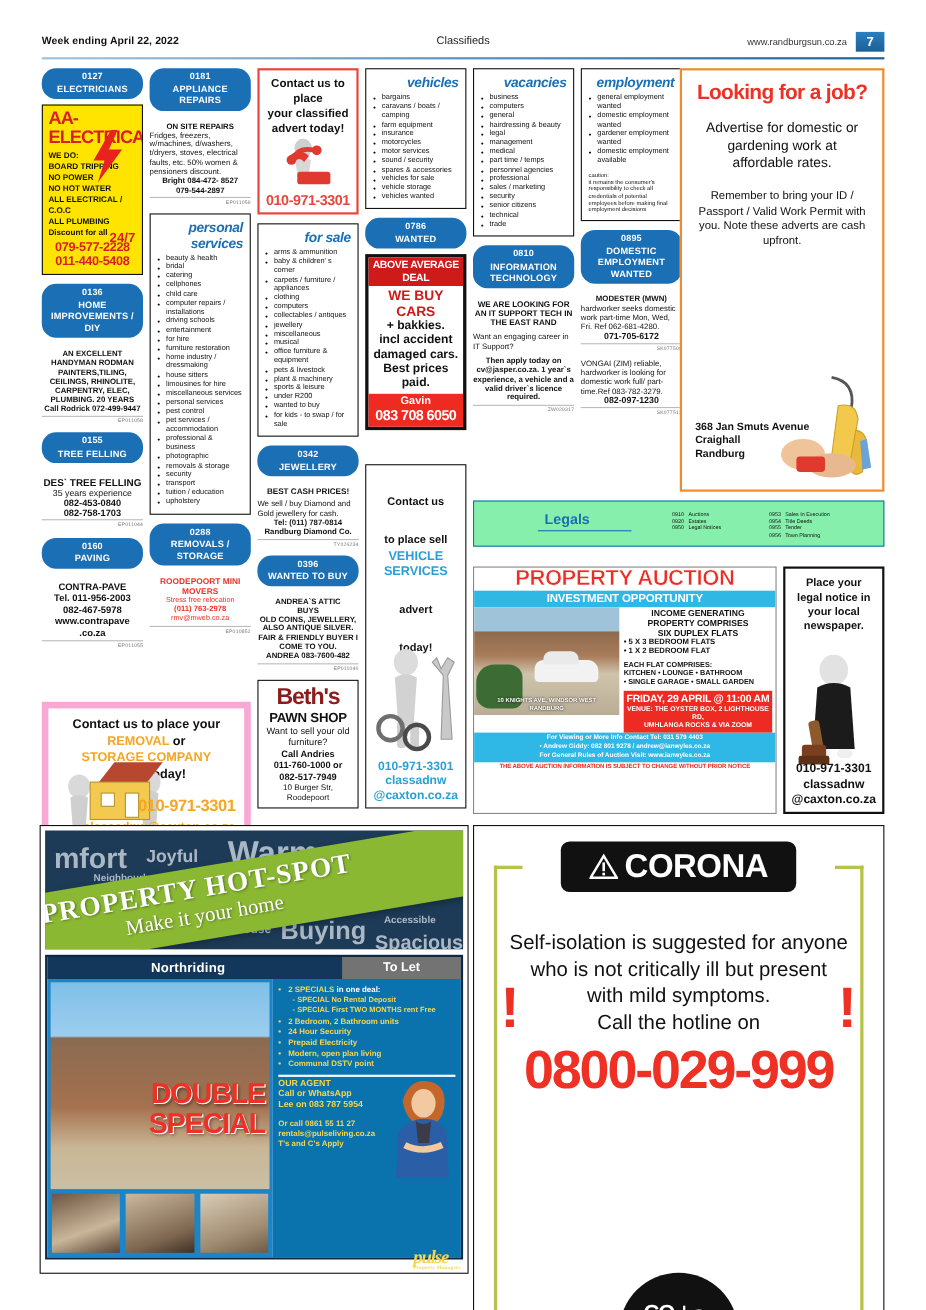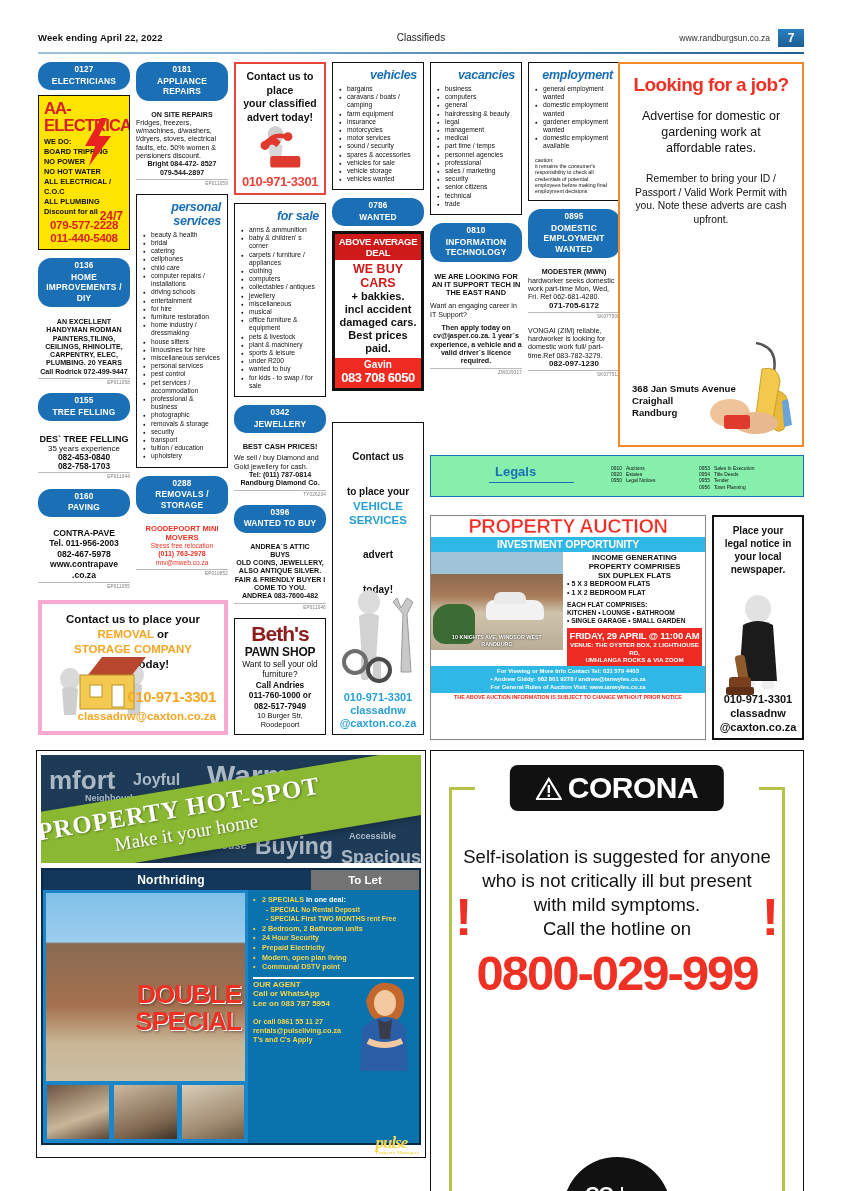--- a/index.html
+++ b/index.html
@@ -139,21 +139,21 @@
   .beths .addr { font-size:7.4px; }
 
   
   .vbox { border:1px solid #111; text-align:center; padding:6px 4px 5px; background:#fff; position:relative; height:100%;}
   .vbox .l { font-size:10px; font-weight:bold; line-height:14px;margin-top:21px;}
   .vbox .hl { color:#2a9fd6; font-size:11.5px; font-weight:bold; line-height:14px;}
   .vbox .tel { font-size:11px; font-weight:bold; color:#2a9fd6; line-height:13px;}
   .mech { position:absolute; left:50%; transform:translateX(-50%); bottom:44px; width:86px; height:100px;}
 
   
-  .rbox { border:4px solid #f9a8d4; background:#fff; padding:8px 6px 6px; position:relative; height:100%;}
+  .rbox { border:6px solid #f9a8d4; background:#fff; padding:8px 6px 6px; position:relative; height:100%;margin-top:38px;}
   .rbox .l { text-align:center; font-size:11.5px; font-weight:bold; line-height:15px;}
   .rbox .or1 { color:#f5a623; }
   .rbox .tel { position:absolute; right:8px; bottom:26px; font-size:15px; font-weight:bold; color:#f5a623; letter-spacing:-.4px;}
   .rbox .mail { position:absolute; right:8px; bottom:9px; font-size:11.5px; font-weight:bold; color:#f5a623;}
   .mover { position:absolute; left:8px; bottom:8px; width:110px; height:78px;}
 
   
   .phs { border:1px solid #111; padding:4px; background:#fff; height:100%; position:relative;}
   .phs-ban { height:108px; position:relative; overflow:hidden; background:#1d3b57; }
   .phs-ban .w { position:absolute; color:#cfd8e0; font-weight:bold; opacity:.8; }
@@ -495,21 +495,21 @@
       <div class="bot">
         <div class="n">Gavin</div>
         <div class="p">083 708 6050</div>
       </div>
     </div>
   </div>
 
   <div style="position:absolute; left:332px; top:422px; width:92px; height:313px;">
     <div class="vbox">
       <div class="l">Contact us</div>
-      <div class="l">to place your</div>
+      <div class="l">to place sell</div>
       <div class="hl">VEHICLE</div>
       <div class="hl">SERVICES</div>
       <div class="l">advert</div>
       <div class="l">today!</div>
       <svg class="mech" viewBox="0 0 86 100">
         <ellipse cx="34" cy="12" rx="11" ry="12" fill="#dcdcdc"></ellipse>
         <path d="M24 26 q10 -6 20 0 l-3 44 h-14z" fill="#d2d2d2"></path>
         <rect x="26" y="66" width="8" height="24" rx="3" fill="#cfcfcf"></rect>
         <rect x="38" y="66" width="8" height="24" rx="3" fill="#cfcfcf"></rect>
         <g fill="#c9c9c9" stroke="#9a9a9a" stroke-width="1">

